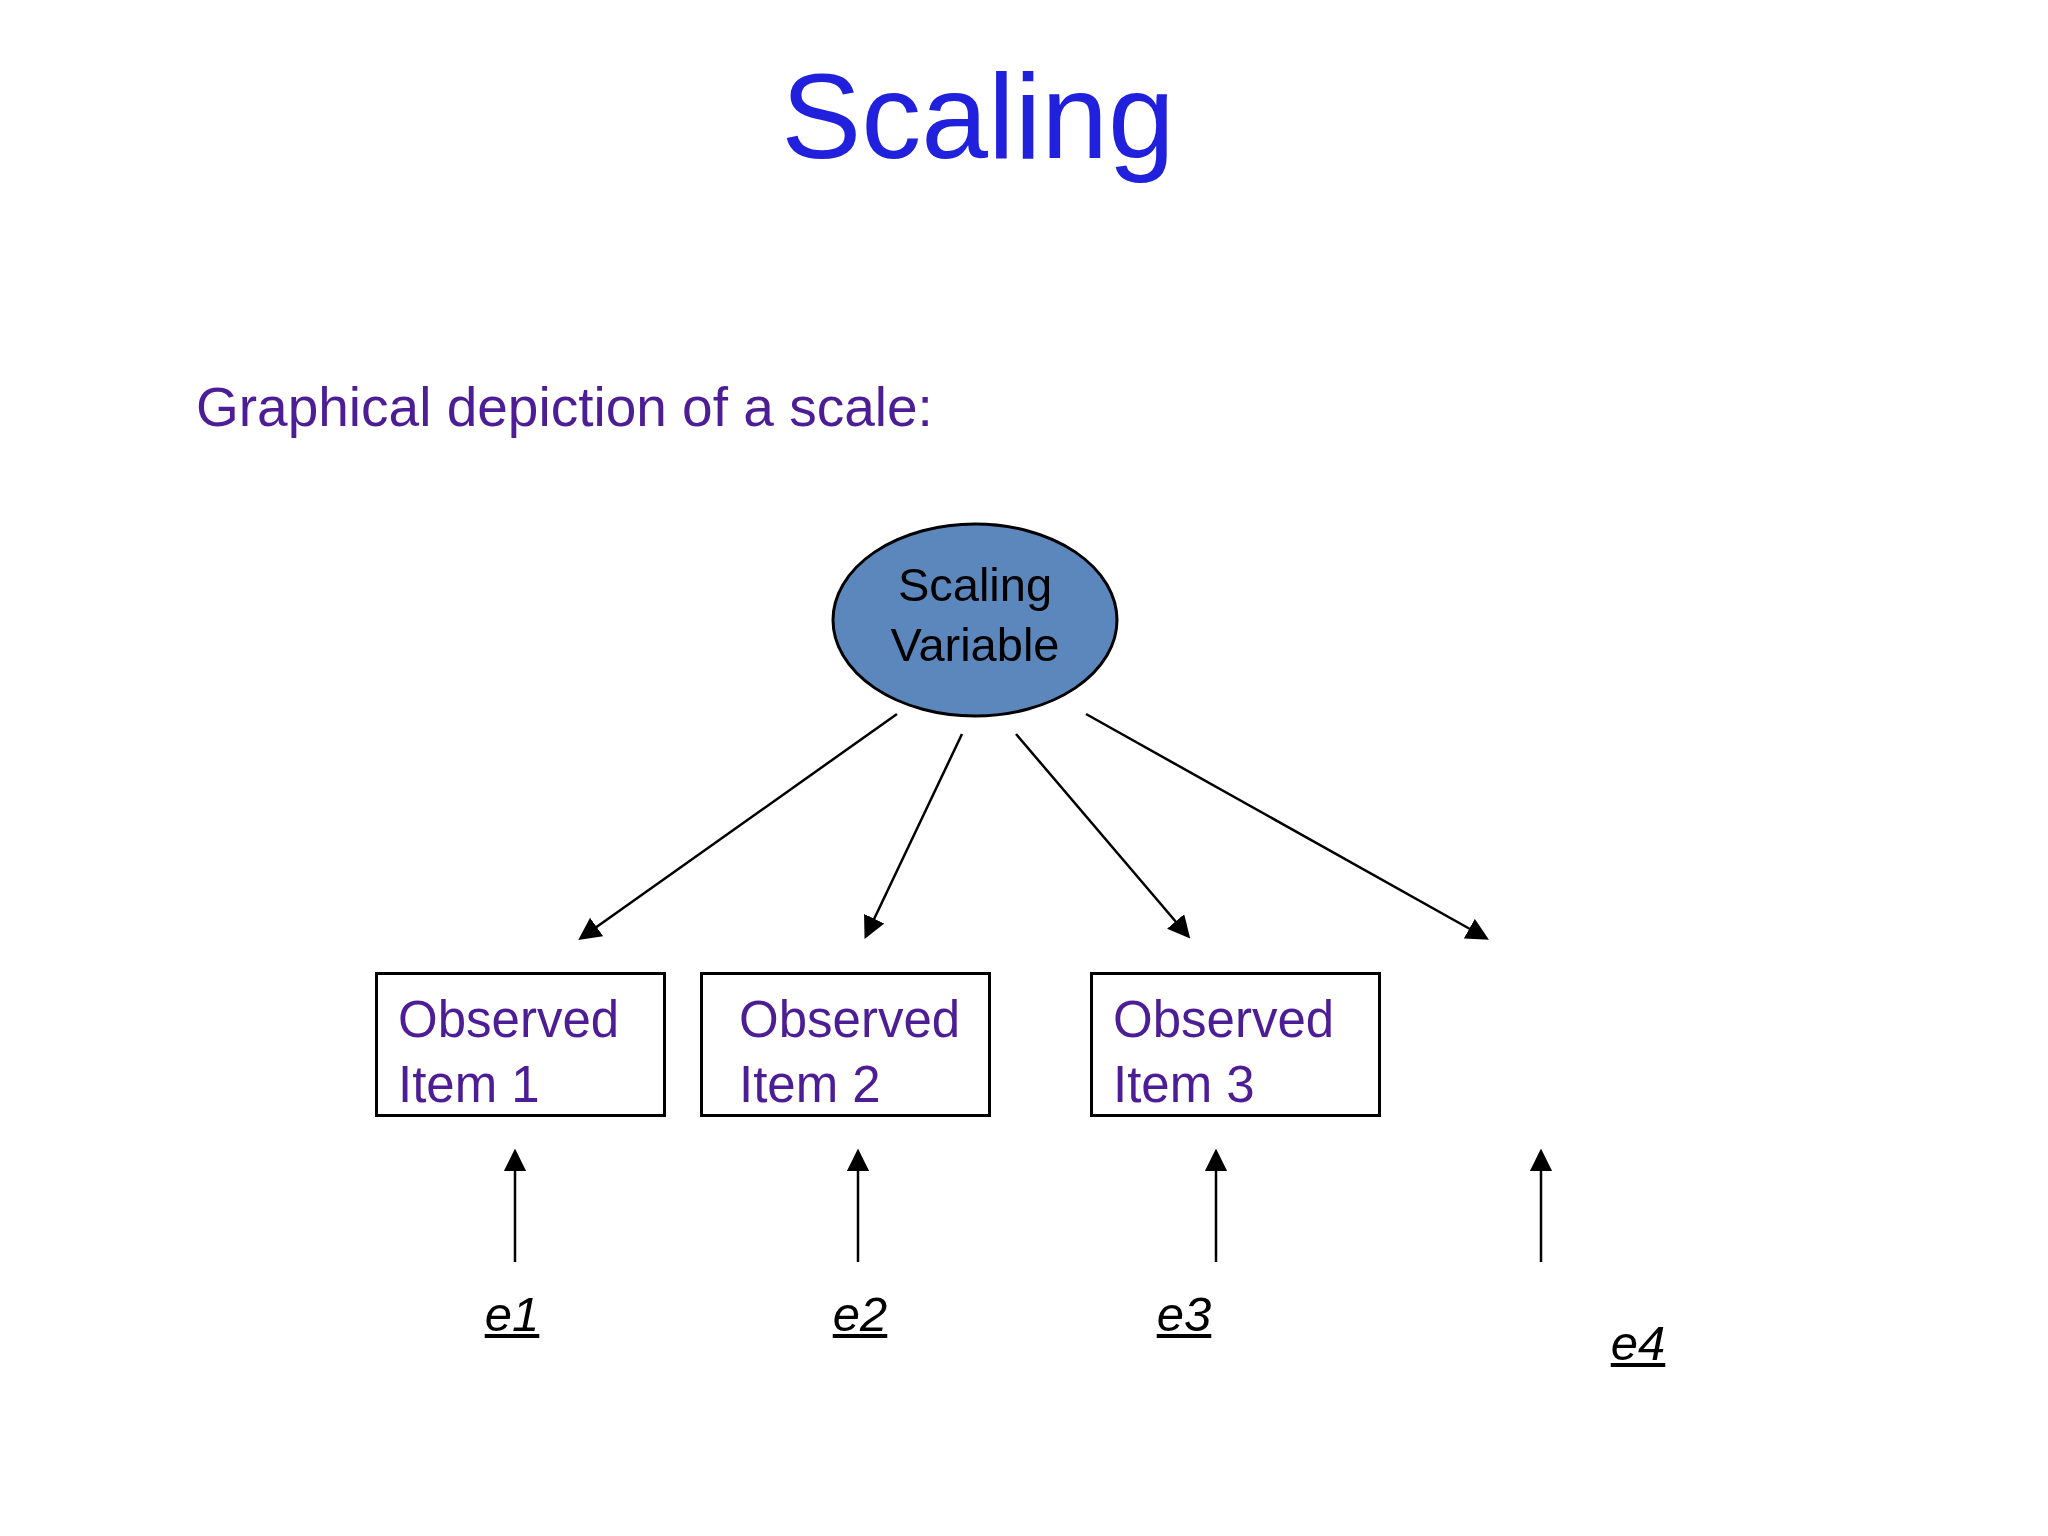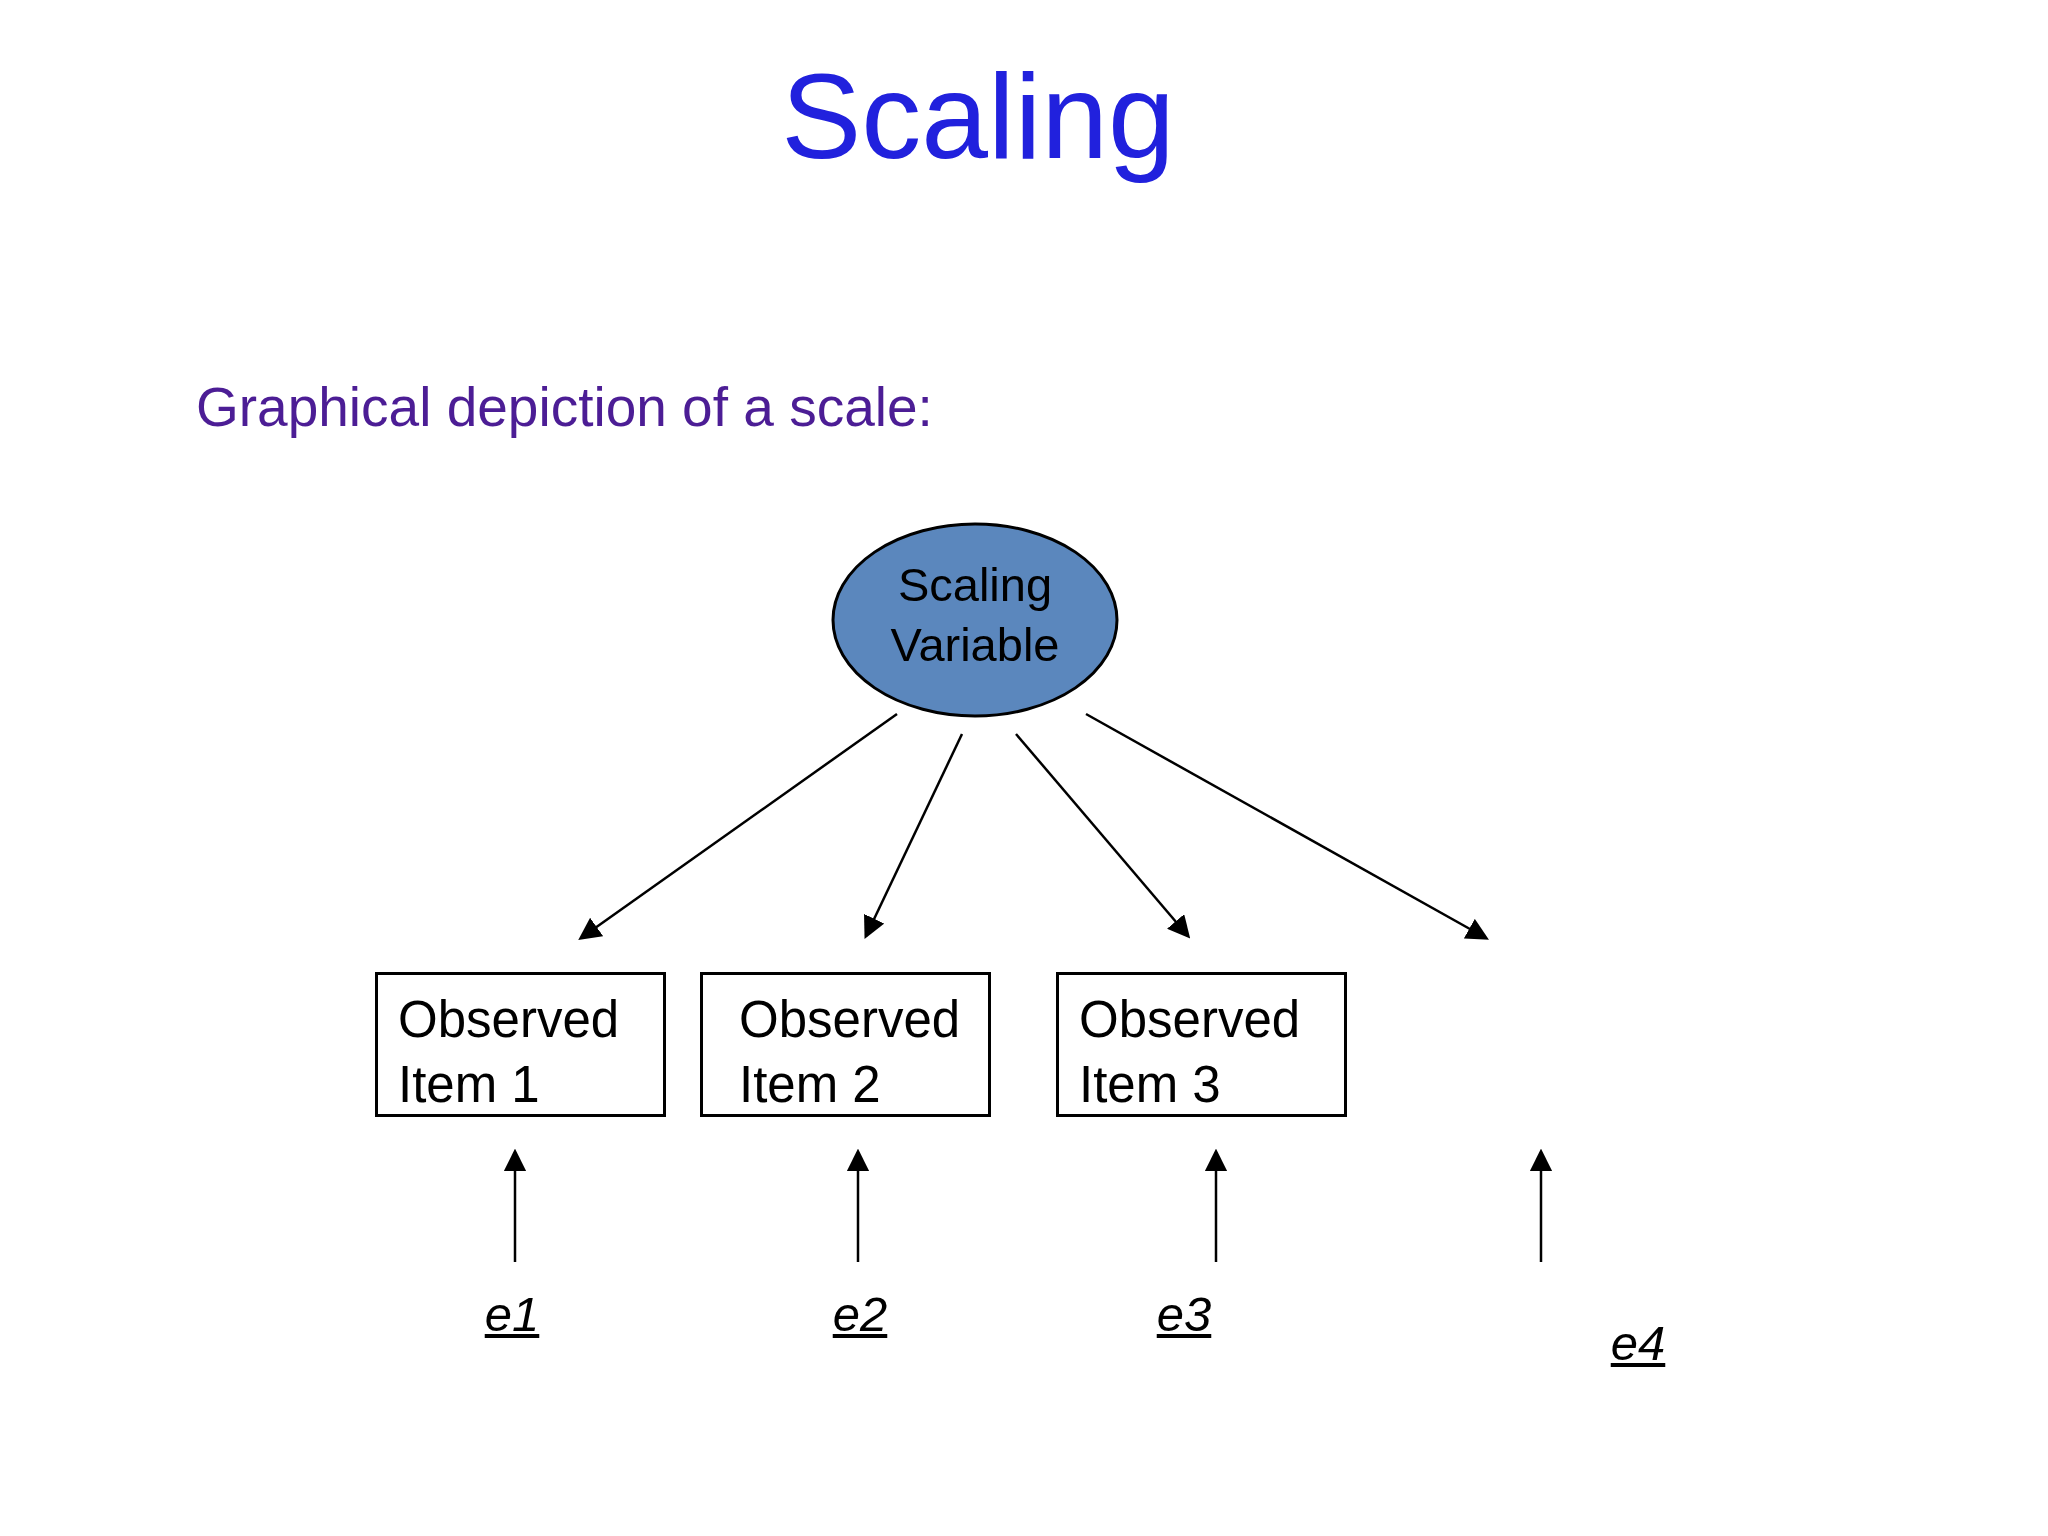--- a/index.html
+++ b/index.html
@@ -56,25 +56,25 @@
     position: absolute;
     top: 972px;
     width: 291px;
     height: 145px;
     box-sizing: border-box;
     border: 3px solid #000000;
     background: #ffffff;
     padding: 12px 8px 0 20px;
     font-size: 51px;
     line-height: 1.28;
-    color: #000000;
+    color: #4c1d95;
   }
   .box-1 { left: 375px; }
   .box-2 { left: 700px; padding-left: 36px; }
-  .box-3 { left: 1056px; }
+  .box-3 { left: 1090px; }
   .box-4 { left: 1367px; }
   .error-label {
     position: absolute;
     top: 1286px;
     transform: translateX(-50%);
     font-size: 49px;
     font-style: italic;
     color: #000000;
     white-space: nowrap;
     text-decoration: underline;

